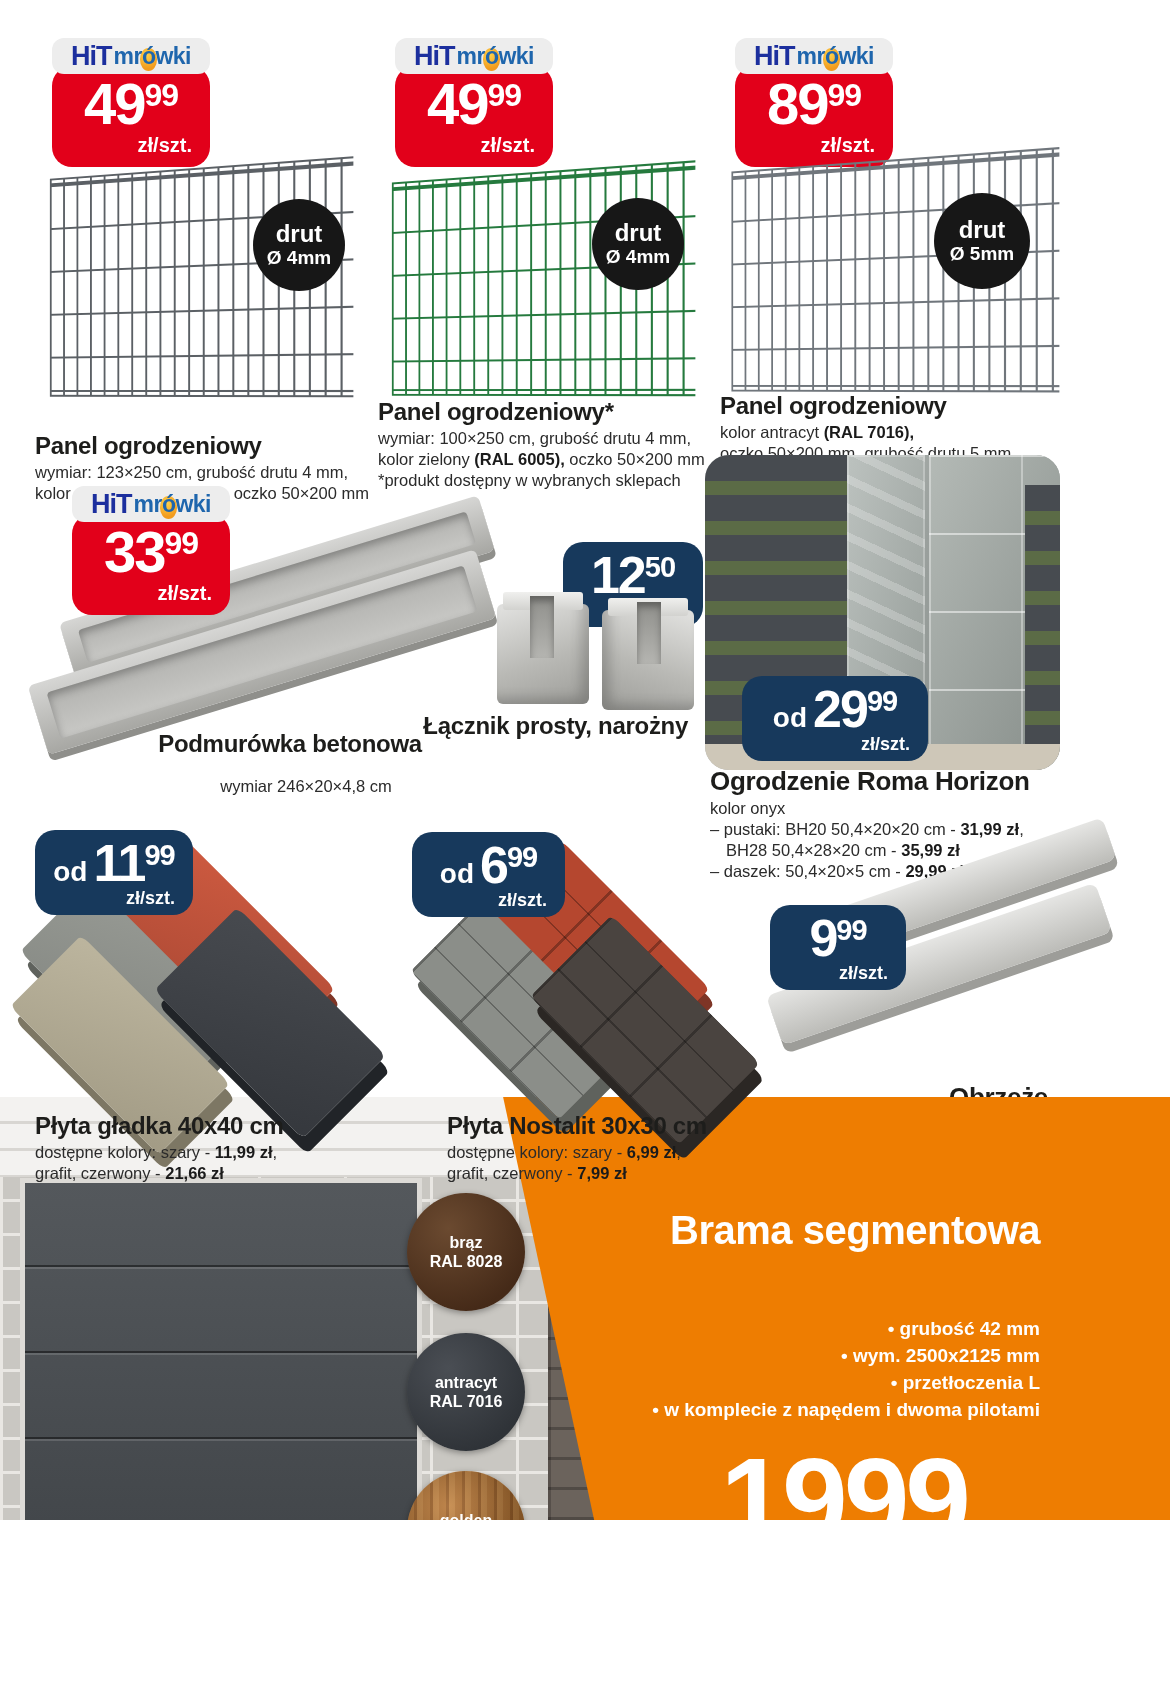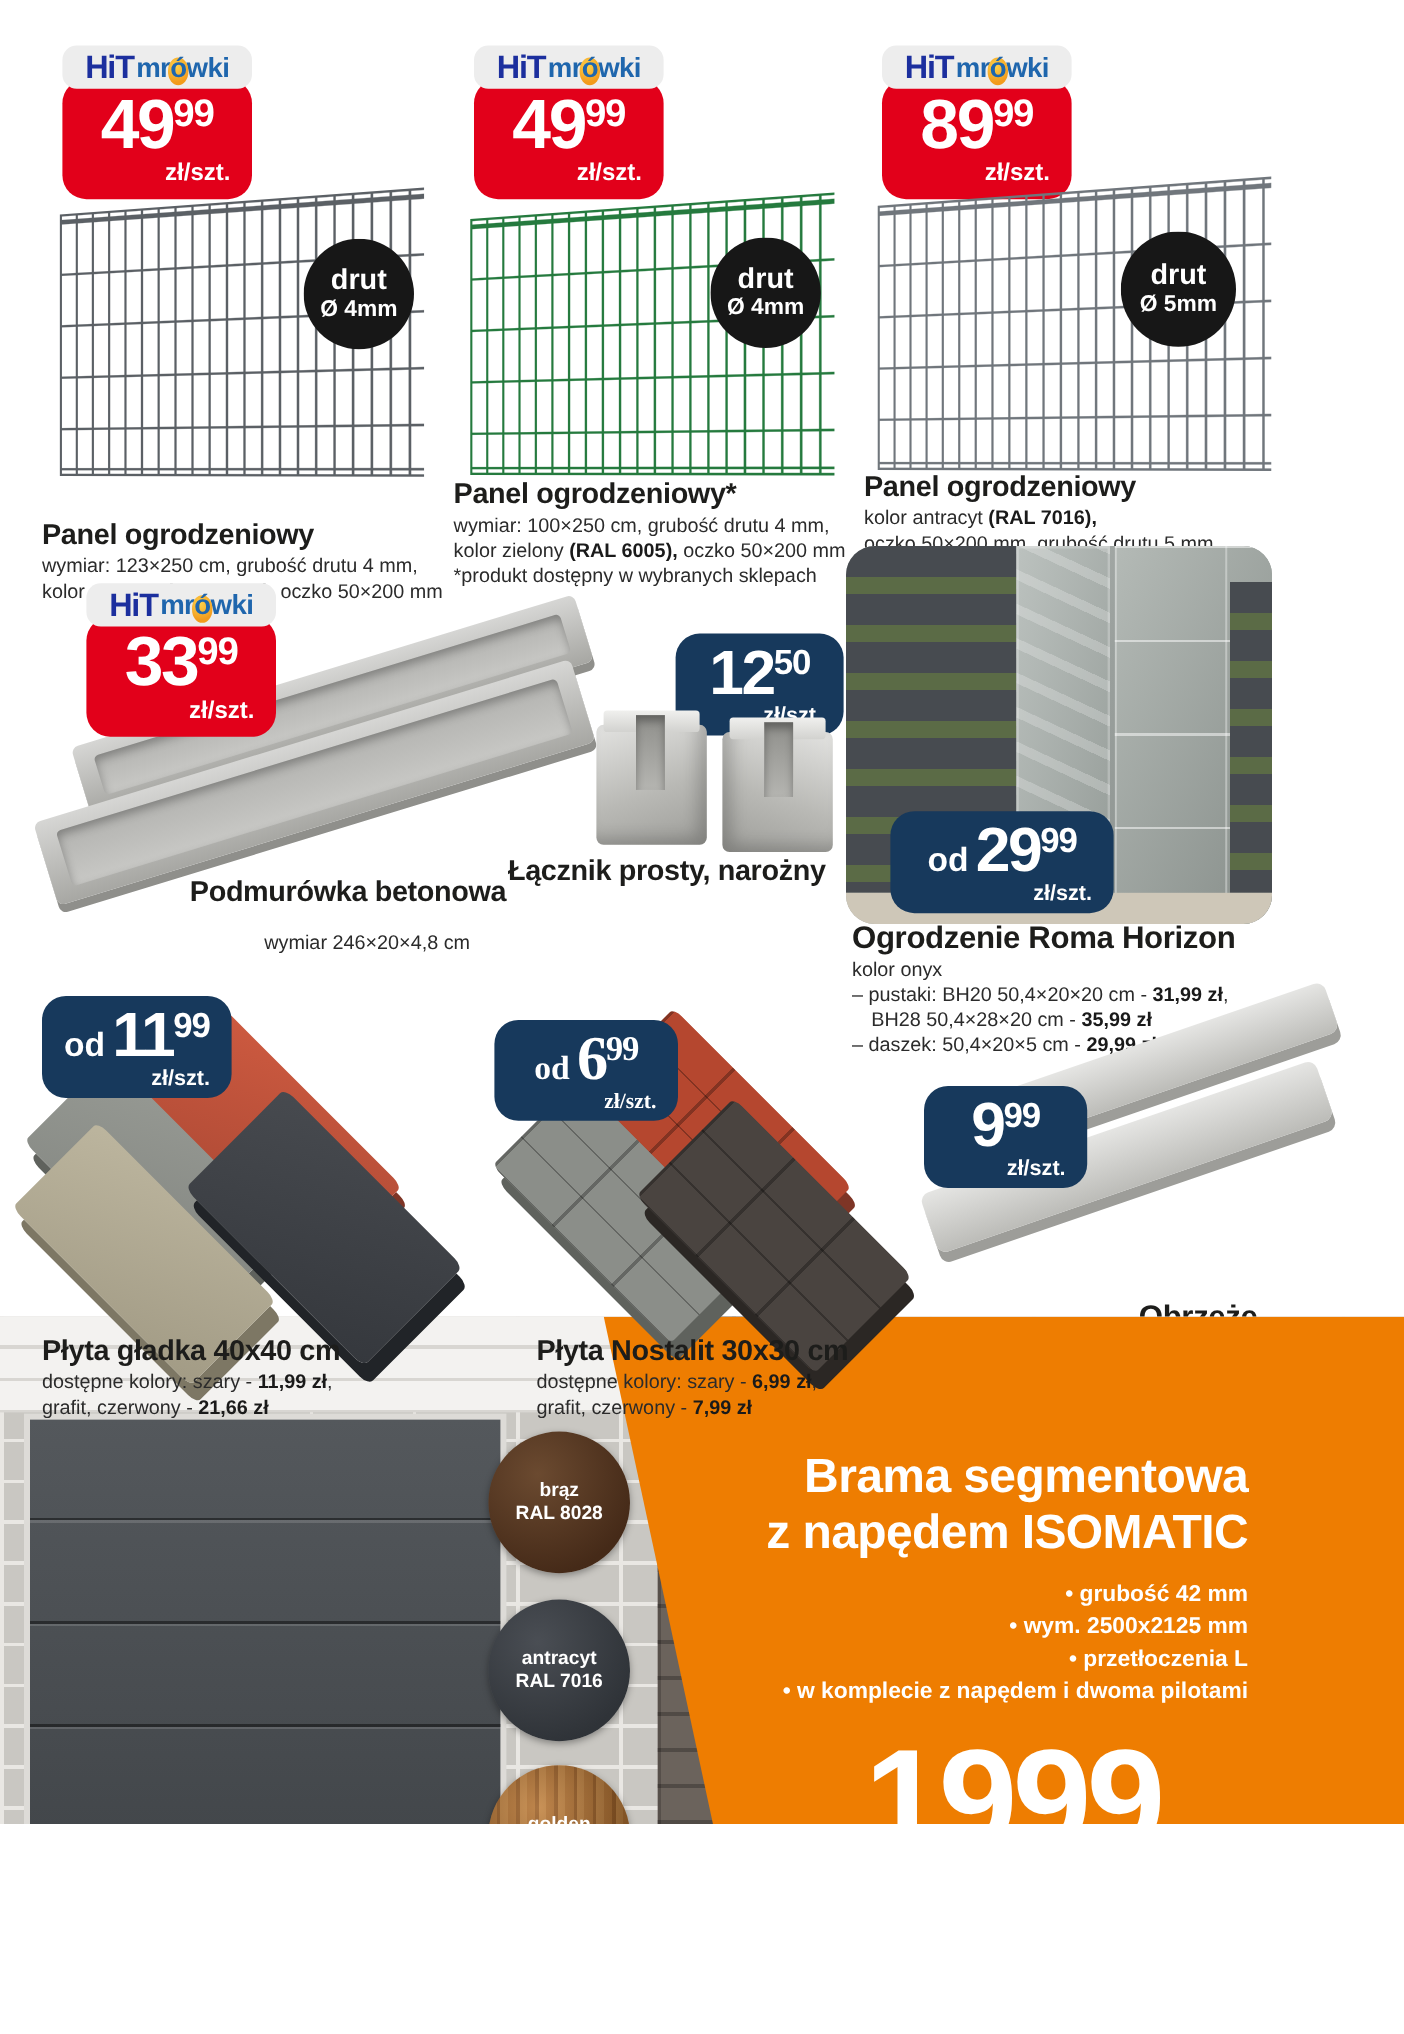--- a/index.html
+++ b/index.html
@@ -217,21 +217,21 @@
       <div class="price-red">
         <div><span class="pr-main">33</span><span class="pr-sup">99</span></div>
         <div class="pr-unit">zł/szt.</div>
       </div>
     </div>
     <h3 class="title c" style="left:120px;top:730px;width:340px;margin:0;">Podmurówka betonowa</h3>
     <p class="desc c" style="left:120px;top:760px;width:340px;margin:16px;">wymiar 246×20×4,8 cm</p>
   </section>
 
   <section>
-    <div class="navy-badge" style="left:563px;top:528px;width:112px;">
+    <div class="navy-badge" style="left:563px;top:542px;width:112px;">
       <div><span class="nv-main">12</span><span class="nv-sup">50</span></div>
       <div class="nv-unit">zł/szt.</div>
     </div>
     <div class="lb" style="left:497px;top:604px;"></div>
     <div class="lb" style="left:602px;top:610px;transform:scaleX(-1);"></div>
     <h3 class="title r" style="left:420px;top:712px;width:268px;margin:0;">Łącznik prosty, narożny</h3>
   </section>
 
   <section>
     <div class="roma">
@@ -267,21 +267,21 @@
     <p class="desc" style="left:35px;top:1142px;margin:0;z-index:5;">
       <span>dostępne kolory: szary - </span><b>11,99 zł</b><span>,</span><br>
       <span>grafit, czerwony - </span><b>21,66 zł</b>
     </p>
   </section>
 
   <section>
     <div class="tile thick grid" style="left:495px;top:845px;background-color:#b5472f;--side:#7e3526;z-index:1;"></div>
     <div class="tile thick grid" style="left:415px;top:905px;background-color:#8b8e89;--side:#5f625d;z-index:2;"></div>
     <div class="tile thick grid" style="left:540px;top:925px;background-color:#4a4440;--side:#2b2724;z-index:3;transform:rotate(45deg) scaleY(.55);"></div>
-    <div class="navy-badge" style="left:412px;top:850px;width:125px;z-index:5;font-family:Liberation Serif, serif;">
+    <div class="navy-badge" style="left:412px;top:832px;width:125px;z-index:5;">
       <div><span class="nv-od">od</span><span class="nv-main">6</span><span class="nv-sup">99</span></div>
       <div class="nv-unit">zł/szt.</div>
     </div>
     <h3 class="title" style="left:447px;top:1112px;margin:0;z-index:5;">Płyta Nostalit 30x30 cm</h3>
     <p class="desc" style="left:447px;top:1142px;margin:0;z-index:5;">
       <span>dostępne kolory: szary - </span><b>6,99 zł</b><span>,</span><br>
       <span>grafit, czerwony - </span><b>7,99 zł</b>
     </p>
   </section>
 
@@ -306,21 +306,20 @@
     <div class="bricks"></div>
     <div class="siding"></div>
     <div class="darkwall"></div>
     <div class="floor"></div>
     <div class="door"></div>
 
     <div class="orange"></div>
 
     <div class="promo-head">
       <span>Brama segmentowa</span><br>
-      <span>z napędem ISOMATIC</span>
     </div>
     <div class="promo-bullets">
       <span>• grubość 42 mm</span><br>
       <span>• wym. 2500x2125 mm</span><br>
       <span>• przetłoczenia L</span><br>
       <span>• w komplecie z napędem i dwoma pilotami</span>
     </div>
     <div class="promo-price">1999</div>
     <div class="promo-unit">zł/kpl.</div>
 

